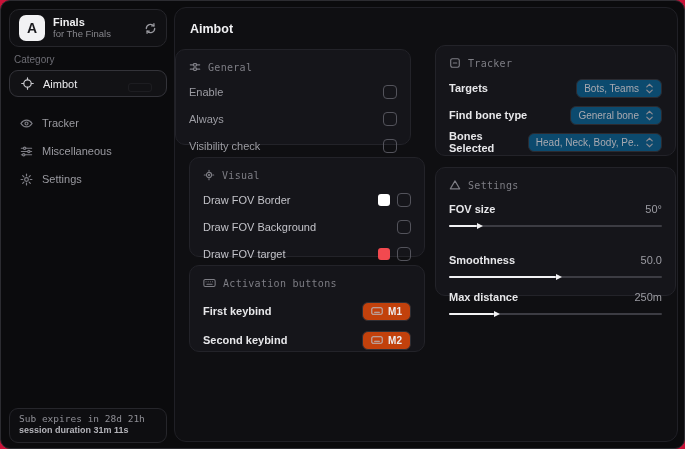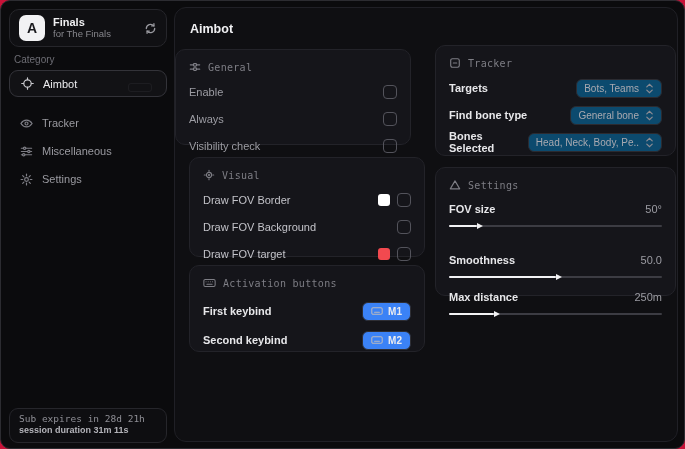--- a/index.html
+++ b/index.html
@@ -92,21 +92,21 @@
   }
   .swatch { width:12px; height:12px; border-radius:3px; display:inline-block; }
   .select-btn {
     display:flex; align-items:center; gap:6px;
     background:#0c4a6e; border:1px solid #2b2b31; border-radius:6px;
     height:19px; padding:0 7px; font-size:10px; color:#a9a9b0; white-space:nowrap;
   }
   .select-btn svg { color:#8b8b92; }
   .key-badge {
     display:flex; align-items:center; gap:5px;
-    background:#3b82f6; border:1px solid #2e2e34; border-radius:6px;
+    background:#c2410c; border:1px solid #2e2e34; border-radius:6px;
     height:19px; padding:0 8px; font-size:10px; font-weight:bold; color:#ececef;
   }
   .key-badge svg { color:#b9b9bf; }
   .slider-row { margin-top:3px; margin-bottom:6px; height:10px; display:flex; align-items:center; }
   .slider-track { position:relative; width:100%; height:2px; background:#3c3c43; border-radius:2px; }
   .slider-fill { position:relative; height:2px; background:#f2f2f4; border-radius:2px; }
   .slider-thumb {
     position:absolute; right:-6px; top:50%; transform:translateY(-50%);
     width:0; height:0; border-left:6px solid #f2f2f4;
     border-top:3.5px solid transparent; border-bottom:3.5px solid transparent;

